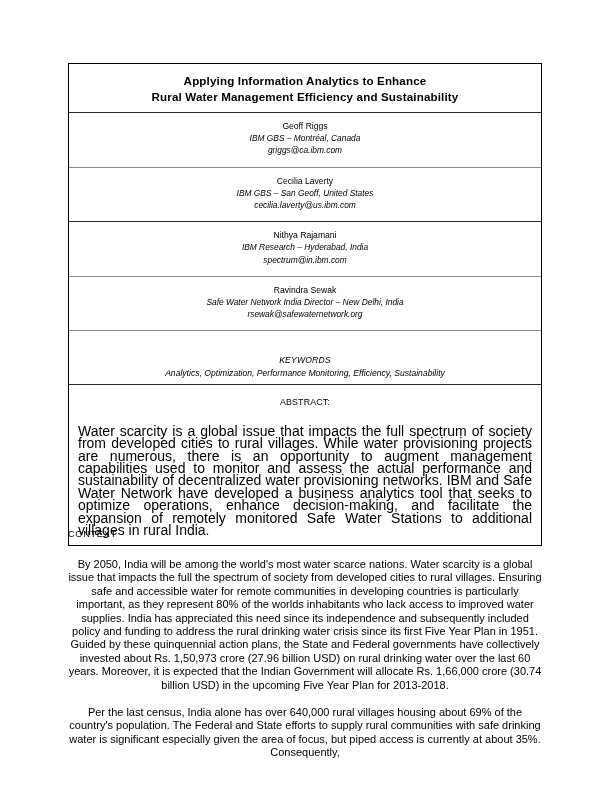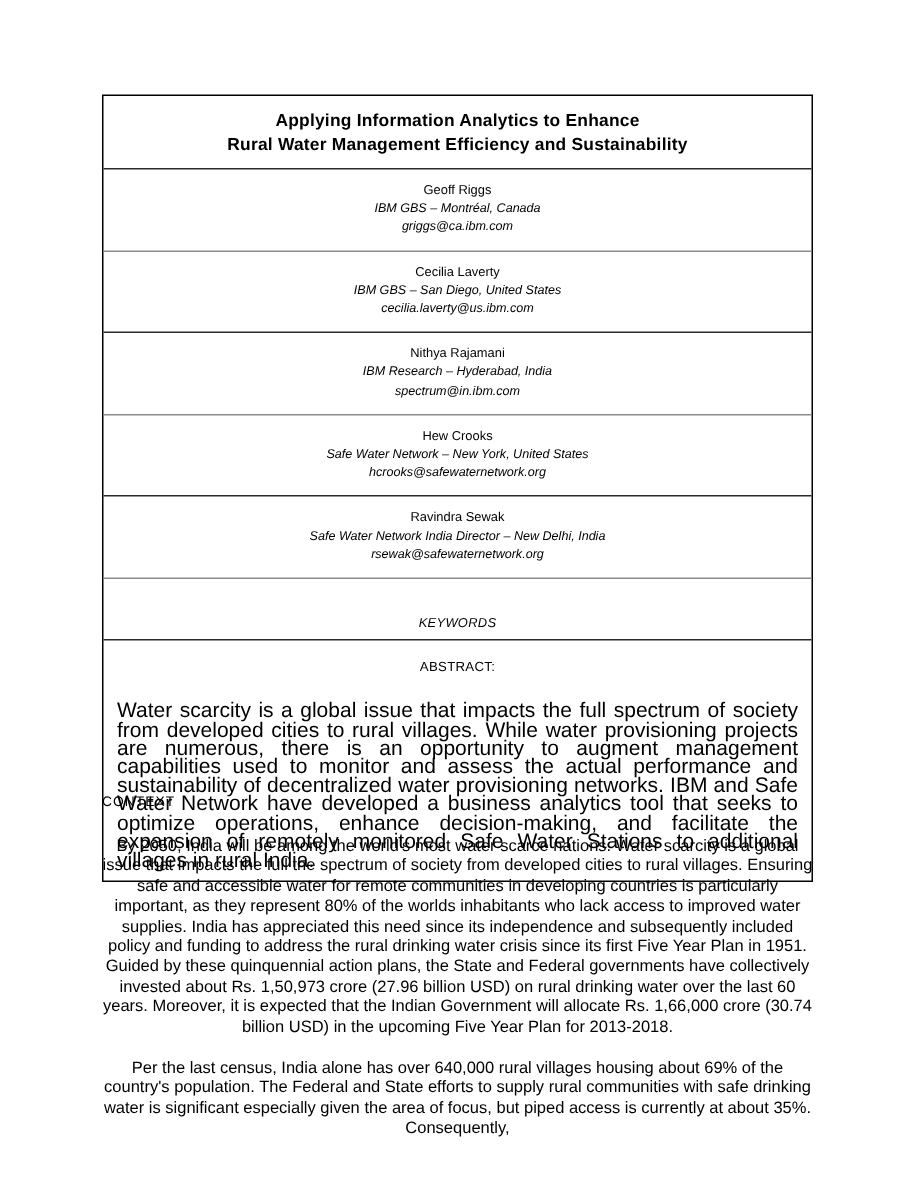--- a/index.html
+++ b/index.html
@@ -133,44 +133,40 @@
     </div>
 
     <div class="hrow author-row sep-gray">
       <div class="author-name">Geoff Riggs</div>
       <div class="author-affil">IBM GBS – Montréal, Canada</div>
       <div class="author-email">griggs@ca.ibm.com</div>
     </div>
 
     <div class="hrow author-row sep-dark">
       <div class="author-name">Cecilia Laverty</div>
-      <div class="author-affil">IBM GBS – San Diego, United States</div>
+      <div class="author-affil">IBM GBS – San Geoff, United States</div>
       <div class="author-email">cecilia.laverty@us.ibm.com</div>
     </div>
 
     <div class="hrow author-row sep-gray">
       <div class="author-name">Nithya Rajamani</div>
       <div class="author-affil">IBM Research – Hyderabad, India</div>
       <div class="author-email">spectrum@in.ibm.com</div>
     </div>
 
-    <div class="hrow author-row sep-dark">
-      <div class="author-name">Hew Crooks</div>
-      <div class="author-affil">Safe Water Network – New York, United States</div>
-      <div class="author-email">hcrooks@safewaternetwork.org</div>
-    </div>
 
     <div class="hrow author-row sep-gray">
       <div class="author-name">Ravindra Sewak</div>
       <div class="author-affil">Safe Water Network India Director – New Delhi, India</div>
       <div class="author-email">rsewak@safewaternetwork.org</div>
     </div>
 
     <div class="hrow keywords-row sep-dark">
       <div class="keywords-label">KEYWORDS</div>
+      <div class="keywords-list">Analytics, Optimization, Performance Monitoring, Efficiency, Sustainability</div>
     </div>
 
     <div class="hrow abstract-row">
       <div class="abstract-label">ABSTRACT:</div>
       <div class="abstract-body">Water scarcity is a global issue that impacts the full spectrum of society from developed cities to rural villages.  While water provisioning projects are numerous, there is an opportunity to augment management capabilities used to monitor and assess the actual performance and sustainability of decentralized water provisioning networks. IBM and Safe Water Network have developed a business analytics tool that seeks to optimize operations, enhance decision-making, and facilitate the expansion of remotely monitored Safe Water Stations to additional villages in rural India.</div>
     </div>
 
   </div>
 
   <div class="body-area">

